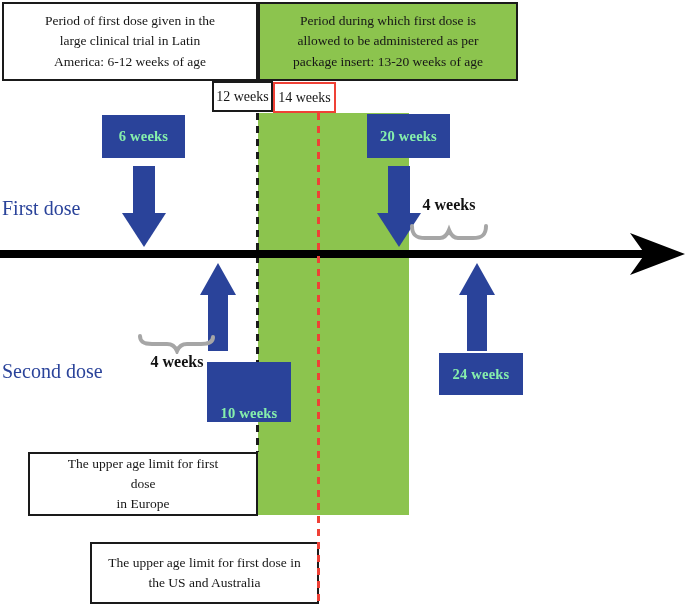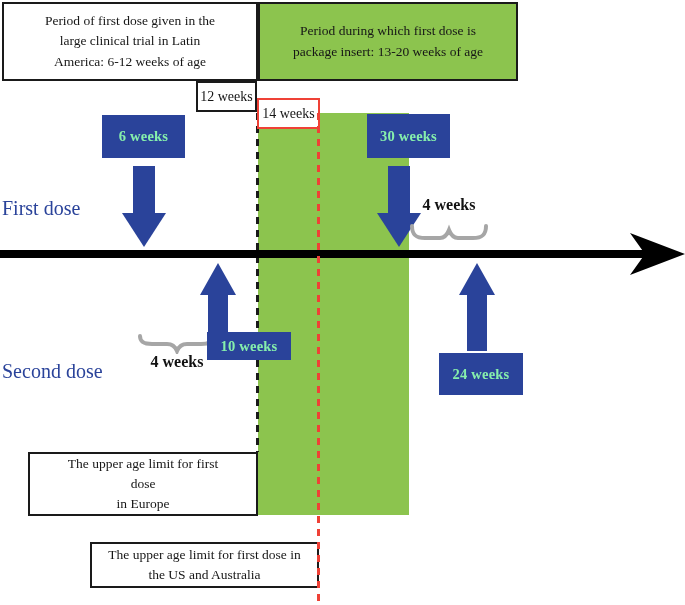--- a/index.html
+++ b/index.html
@@ -22,20 +22,21 @@
   .note-box{
     background:#fff;border:2px solid #1a1a1a;z-index:5;
     display:flex;align-items:center;justify-content:center;text-align:center;
     font-size:13.5px;line-height:1.5;
   }
   .note-box.green-fill{background:var(--color-green,#8CC44E);}
   .tick-box{
     background:#fff;border:2px solid #1a1a1a;z-index:5;
     display:flex;align-items:center;justify-content:center;
     font-size:14px;
+    margin-left:16px;
   }
   .red-border{border:2px solid var(--color-red,#EF4136);}
 
   
   .dash-black{
     width:3px;z-index:2;
     background:repeating-linear-gradient(to bottom,#1a1a1a 0 7px,transparent 7px 13px);
   }
   .dash-red{
     width:3px;z-index:7;
@@ -76,36 +77,37 @@
   <div class="abs note-box" style="left:2px;top:2px;width:256px;height:79px;padding:0 22px;">
     <div>
       <span class="line">Period of first dose given in the</span>
       <span class="line">large clinical trial in Latin</span>
       <span class="line">America: 6-12 weeks of age</span>
     </div>
   </div>
   <div class="abs note-box green-fill" style="left:258px;top:2px;width:260px;height:79px;padding:17px 10px;">
     <div>
       <span class="line">Period during which first dose is</span>
+      <span class="line">allowed to be administered as per</span>
       <span class="line">package insert: 13-20 weeks of age</span>
     </div>
   </div>
 
   <div class="abs tick-box" style="left:196px;top:81px;width:61px;height:31px;">
     <span>12 weeks</span>
   </div>
-  <div class="abs tick-box red-border" style="left:257px;top:98px;width:63px;height:31px;">
+  <div class="abs tick-box red-border" style="left:257px;top:82px;width:63px;height:31px;">
     <span>14 weeks</span>
   </div>
 
   <div class="abs blue-box" style="left:102px;top:115px;width:83px;height:43px;">
     <span>6 weeks</span>
   </div>
   <div class="abs blue-box" style="left:367px;top:114px;width:83px;height:44px;">
-    <span>30 weeks</span>
+    <span>20 weeks</span>
   </div>
 
   <svg class="abs arrow-svg" style="left:122px;top:166px;" width="44" height="81" viewBox="0 0 44 81">
     <rect class="arrow-shape" x="11" y="0" width="22" height="48"></rect>
     <polygon class="arrow-shape" points="0,47 44,47 22,81"></polygon>
   </svg>
   <svg class="abs arrow-svg" style="left:377px;top:166px;" width="44" height="81" viewBox="0 0 44 81">
     <rect class="arrow-shape" x="11" y="0" width="22" height="48"></rect>
     <polygon class="arrow-shape" points="0,47 44,47 22,81"></polygon>
   </svg>
@@ -114,21 +116,21 @@
 
   <svg class="abs arrow-svg" style="left:200px;top:263px;" width="36" height="88" viewBox="0 0 36 88">
     <polygon class="arrow-shape" points="18,0 36,32 0,32"></polygon>
     <rect class="arrow-shape" x="8" y="31" width="20" height="57"></rect>
   </svg>
   <svg class="abs arrow-svg" style="left:459px;top:263px;" width="36" height="88" viewBox="0 0 36 88">
     <polygon class="arrow-shape" points="18,0 36,32 0,32"></polygon>
     <rect class="arrow-shape" x="8" y="31" width="20" height="57"></rect>
   </svg>
 
-  <div class="abs blue-box" style="left:207px;top:332px;width:84px;height:28px;">
+  <div class="abs blue-box" style="left:207px;top:362px;width:84px;height:60px;align-items:flex-end;">
     <span>10 weeks</span>
   </div>
   <div class="abs blue-box" style="left:439px;top:353px;width:84px;height:42px;">
     <span>24 weeks</span>
   </div>
 
   <div class="abs dose-label" style="left:2px;top:352px;">Second dose</div>
 
   <div class="abs interval-label" style="left:407px;top:196px;width:84px;">4 weeks</div>
   <svg class="abs arrow-svg" style="left:409px;top:223px;" width="80" height="22" viewBox="0 0 80 22">
@@ -139,20 +141,20 @@
     <path class="brace-path" d="M3,2 C3,8 7,10 15,10 L30,10 C35,10 38,12 40,17 C42,12 45,10 50,10 L64,10 C72,10 76,8 76,3"></path>
   </svg>
   <div class="abs interval-label" style="left:137px;top:353px;width:80px;">4 weeks</div>
 
   <div class="abs note-box" style="left:28px;top:452px;width:230px;height:64px;padding:0 24px;">
     <div>
       <span class="line">The upper age limit for first dose</span>
       <span class="line">in Europe</span>
     </div>
   </div>
-  <div class="abs note-box" style="left:90px;top:542px;width:229px;height:46px;padding:16px 6px;">
+  <div class="abs note-box" style="left:90px;top:542px;width:229px;height:62px;padding:16px 6px;">
     <div>
       <span class="line">The upper age limit for first dose in</span>
       <span class="line">the US and Australia</span>
     </div>
   </div>
 
 </div>
 
 </body></html>

